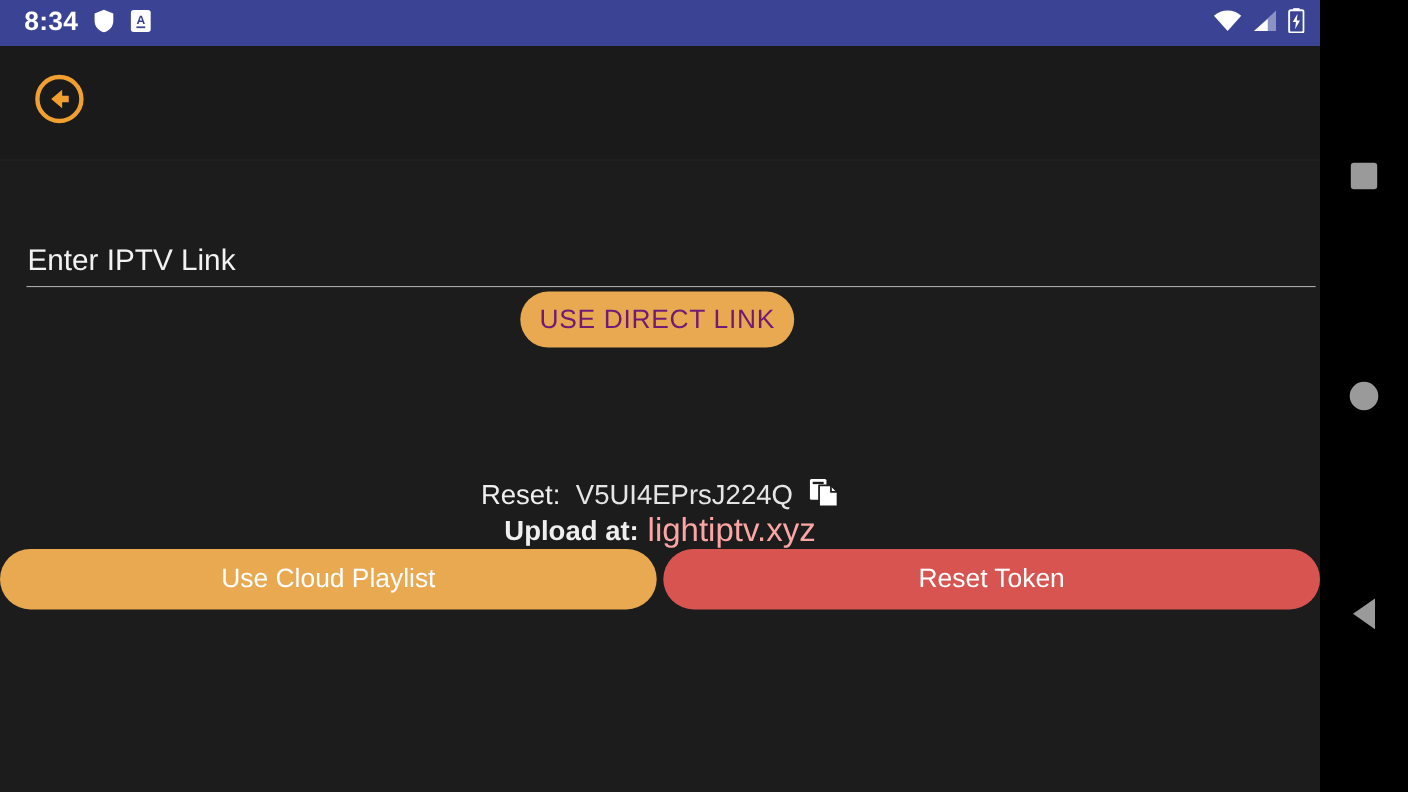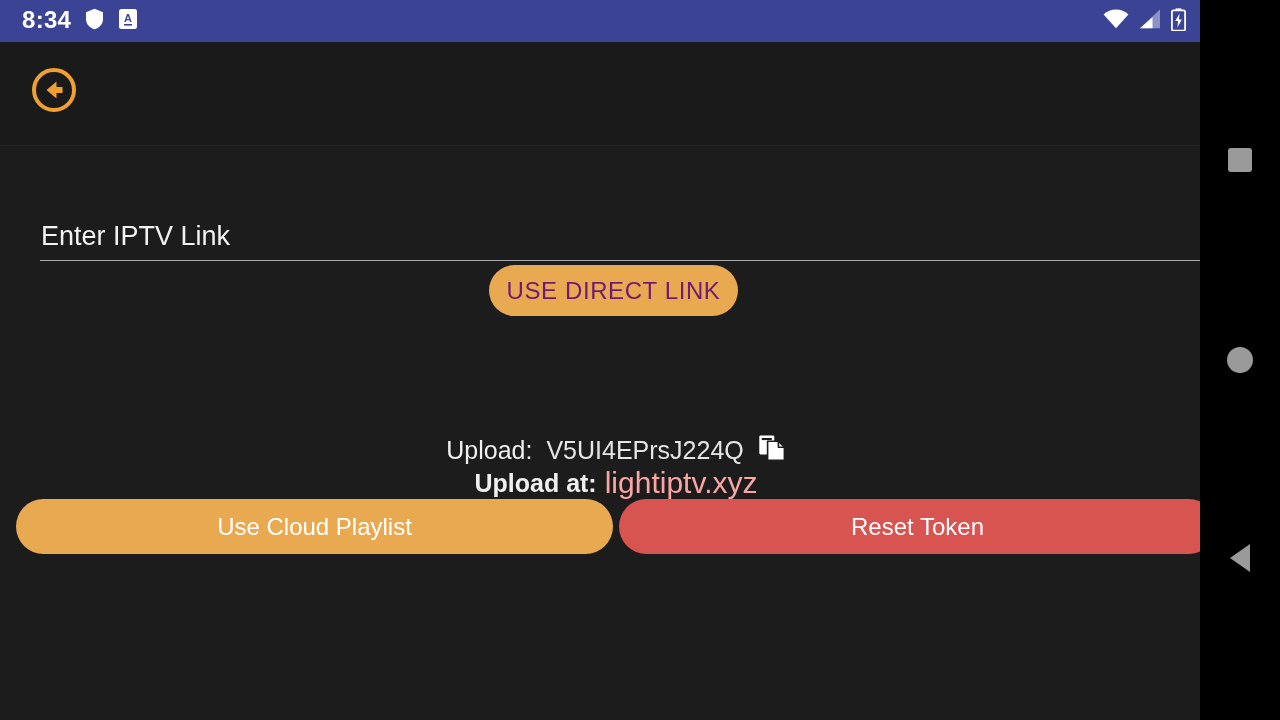--- a/index.html
+++ b/index.html
@@ -49,21 +49,21 @@
     border-bottom: 1px solid #242424;
   }
   #back-btn {
     position: absolute; left: 31px; top: 25px;
     width: 46px; height: 46px;
     cursor: pointer;
   }
 
   
   #content {
-    position: absolute; left: 16px; top: 147px;
+    position: absolute; left: 0; top: 147px;
     width: 1200px; height: 573px;
     background: #1c1c1c;
   }
 
   
   #link-field {
     position: absolute; left: 24px; top: 72px;
     width: 1172px;
   }
   #link-input {
@@ -219,21 +219,21 @@
 
     <div id="content">
 
       <div id="link-field">
         <input id="link-input" type="text" placeholder="Enter IPTV Link" style="">
       </div>
 
       <button id="direct-btn">USE DIRECT LINK</button>
 
       <div id="token-row">
-        <span class="token-label">Upload:</span>
+        <span class="token-label">Reset:</span>
         <span class="token-value">V5UI4EPrsJ224Q</span>
         <span id="copy-icon">
           <svg width="28" height="30" viewBox="0 0 28 30">
             <rect x="1.3" y="2.4" width="15" height="19" rx="1.4" fill="#ffffff"></rect>
             <rect x="3.8" y="5.0" width="10" height="2.1" fill="#1c1c1c"></rect>
             <path d="M9.6 8.2 H20.4 L26.4 14.2 V27.4 H9.6 Z" fill="#ffffff" stroke="#1c1c1c" stroke-width="1.6" stroke-linejoin="round"></path>
             <path d="M20.4 8.2 V14.2 H26.4" fill="none" stroke="#1c1c1c" stroke-width="1.6" stroke-linejoin="round"></path>
           </svg>
         </span>
       </div>

